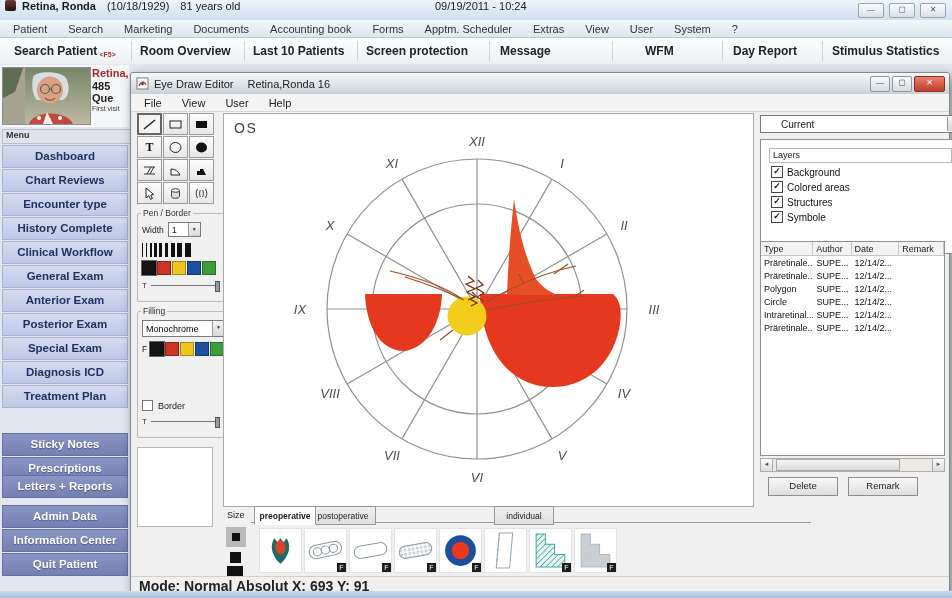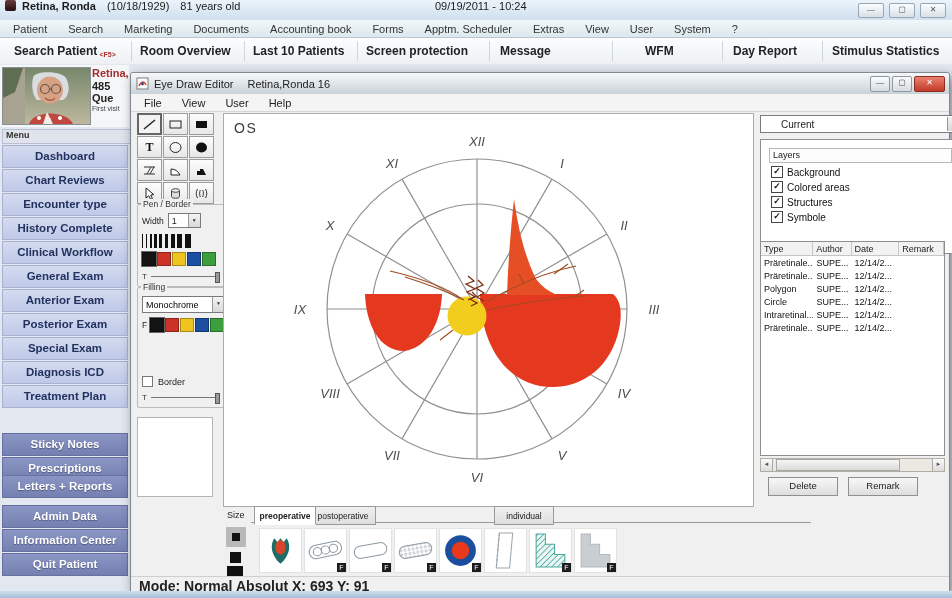--- a/index.html
+++ b/index.html
@@ -71,21 +71,21 @@
     font-size:11px;color:#222}
 
   
   .tools{position:absolute;left:6px;top:40px;width:80px}
   .tgrid{display:grid;grid-template-columns:repeat(3,25px);grid-auto-rows:22px;gap:1px}
   .tool{border:1px solid #9c9c9c;background:linear-gradient(#fdfdfd,#e7e7e7);
     display:flex;align-items:center;justify-content:center}
   .tool.sel{border:2px solid #666;background:#f3f3f3}
   .ticon-t{font-family:"Liberation Serif",serif;font-size:12px;font-weight:bold;color:#111;line-height:1}
 
-  .fset{border:1px solid #bcbcbc;border-radius:2px;padding:8px 4px 5px;position:relative;width:78px}
+  .fset{margin-top:9px;border:1px solid #bcbcbc;border-radius:2px;padding:8px 4px 11px;position:relative;width:78px}
   .fset .legend{position:absolute;top:-6px;left:3px;background:#f0f0f0;padding:0 2px;font-size:8.5px;color:#333}
   .wrow{display:flex;align-items:center;gap:4px;font-size:8.5px;color:#222}
   .wsel{width:28px;height:13px;border:1px solid #7a7a7a;background:#fff;font-size:9px;
     display:flex;align-items:center;padding-left:3px;position:relative}
   .selarr{position:absolute;right:0;top:0;bottom:0;width:11px;border-left:1px solid #9a9a9a;
     background:linear-gradient(#f4f4f4,#d8d8d8);font-size:5px;line-height:12px;text-align:center;color:#333}
   .selarr::before{content:"▼"}
   .bars{display:flex;align-items:flex-end;gap:2.5px;height:15px;margin-top:5px}
   .bars i{background:#111;height:14px;display:block}
   .sw{display:flex;gap:1px;margin-top:4px;align-items:center}

